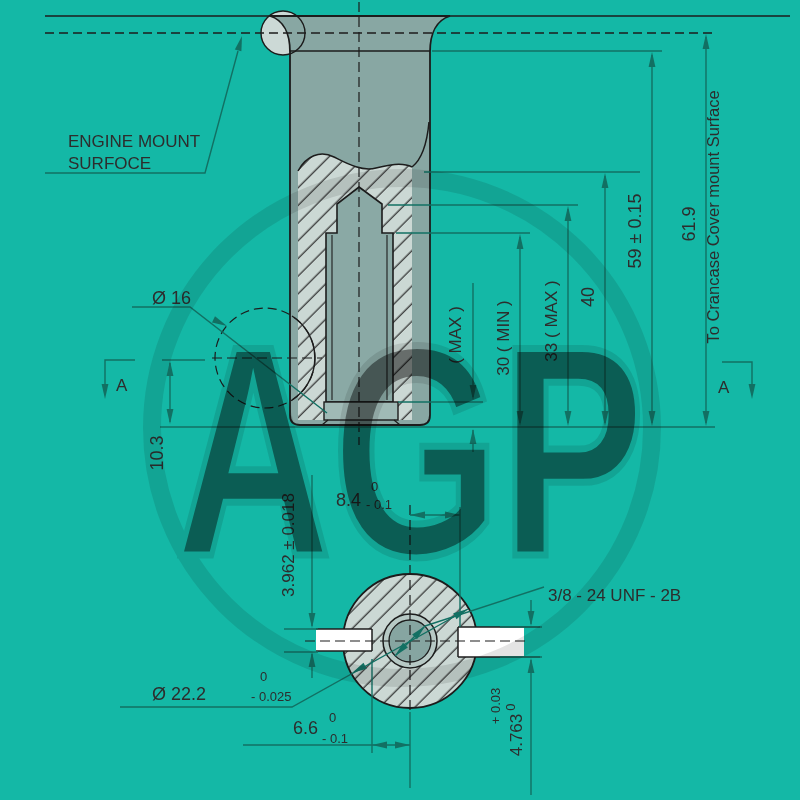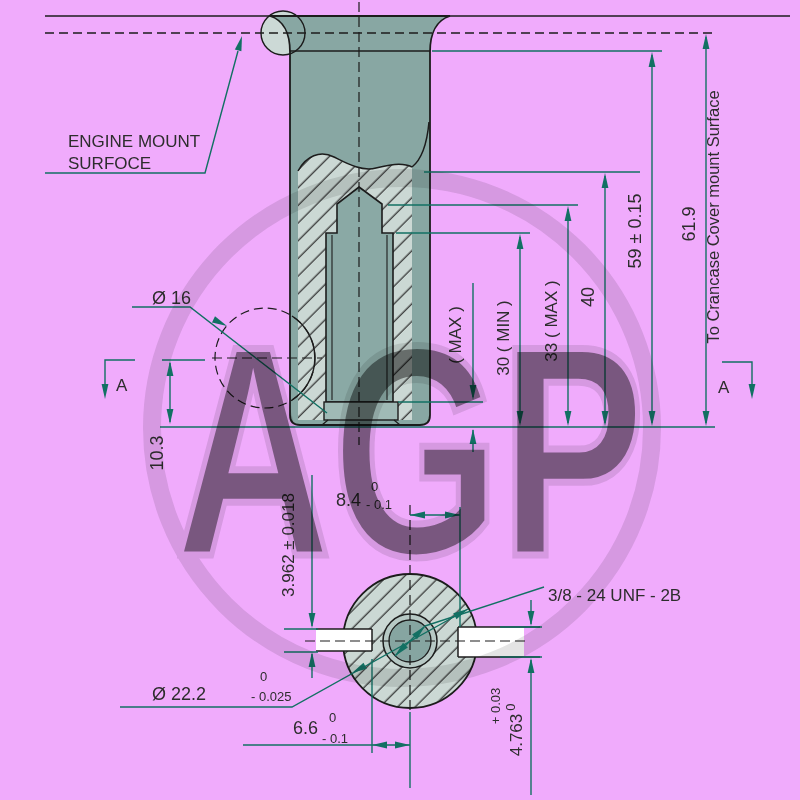--- a/index.html
+++ b/index.html
@@ -1,16 +1,16 @@
 <!DOCTYPE html>
 <html><head>
 <meta charset="utf-8">
 <style>
   html,body{margin:0;padding:0;background:#ffffff;}
-  .stage{position:relative;width:800px;height:800px;background:#f0abfc;overflow:hidden;
+  .stage{position:relative;width:800px;height:800px;background:#14b8a6;overflow:hidden;
          font-family:"Liberation Sans", sans-serif;}
   svg{position:absolute;left:0;top:0;}
   svg text{font-family:"Liberation Sans", sans-serif;fill:#2d2d2d;}
   .wm{pointer-events:none;mix-blend-mode:multiply;opacity:.6;}
 </style>
 </head>
 <body>
 
 <div class="stage">
 <svg width="800" height="800" viewBox="0 0 800 800">

